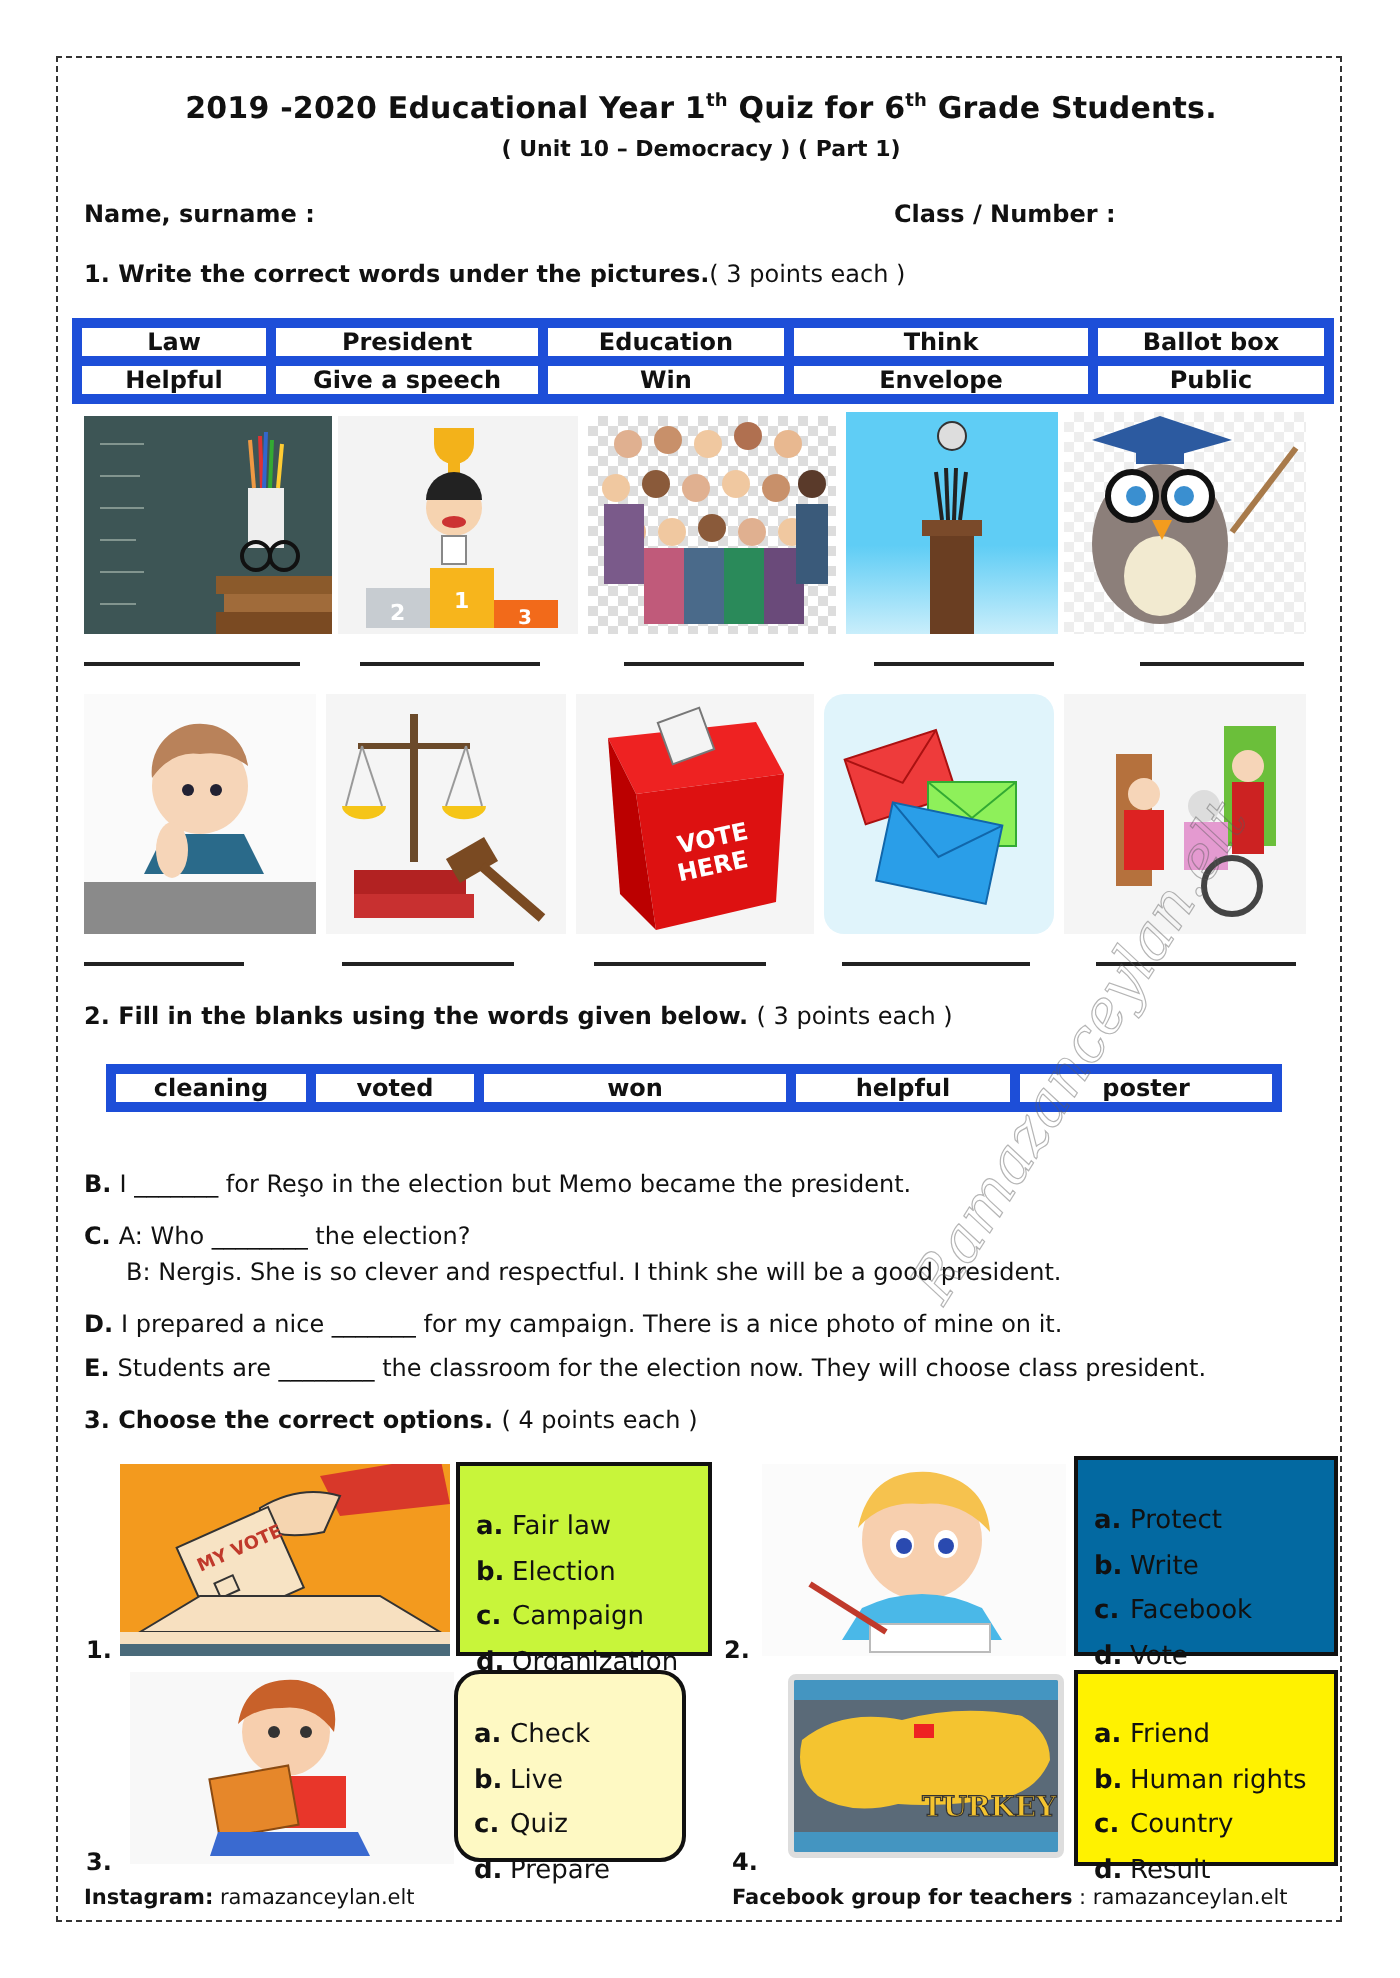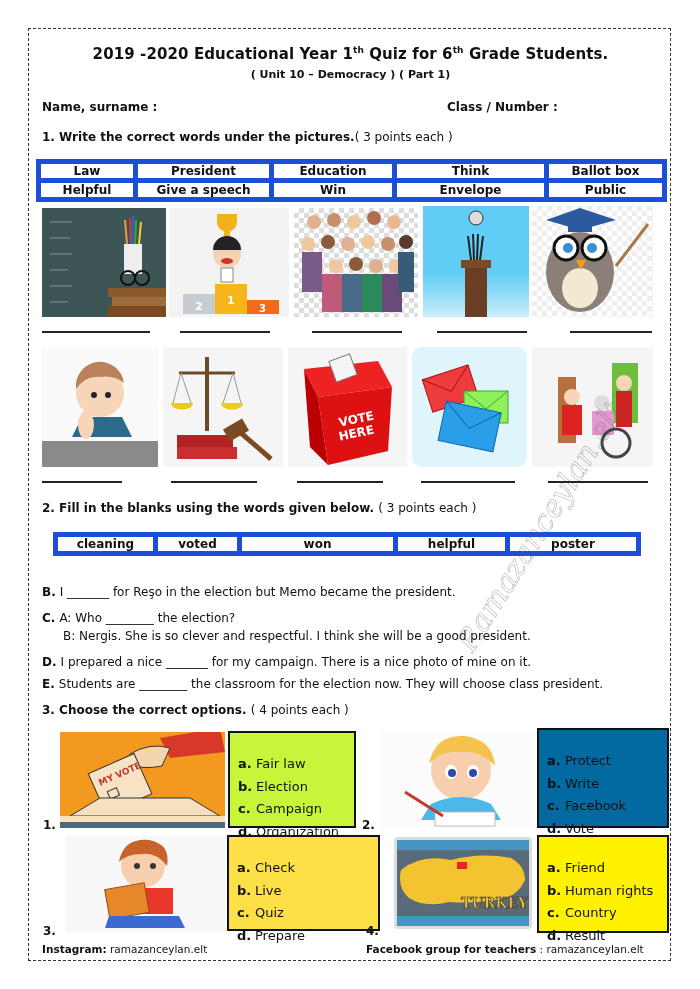--- a/index.html
+++ b/index.html
@@ -335,21 +335,21 @@
     <svg width="162" height="96" viewBox="0 0 162 96">
       <circle cx="78" cy="30" r="22" fill="#f7cfae"></circle>
         <path d="M54 26 q4 -24 30 -22 q22 4 18 26 q-10 -14 -26 -12 q-14 0 -22 8z" fill="#c8612a"></path>
       <circle cx="72" cy="30" r="3" fill="#333"></circle>
         <circle cx="88" cy="30" r="3" fill="#333"></circle>
       <rect x="66" y="52" width="42" height="26" fill="#e8362a"></rect>
       <rect x="42" y="50" width="40" height="30" fill="#e6872a" stroke="#8a4a12" transform="rotate(-10 62 65)"></rect>
       <path d="M44 80 h70 l6 12 h-80z" fill="#3a6ad0"></path>
     </svg>
   </div>
-  <div class="opt-box" style="left:198px; top:806px; width:153px; height:96px; background:#fde047;">
+  <div class="opt-box" style="left:198px; top:806px; width:116px; height:96px; background:#fef9c3;border-radius:13px;">
     <div><span class="ol">a.</span><span>Check</span></div>
     <div><span class="ol">b.</span><span>Live</span></div>
     <div><span class="ol">c.</span><span>Quiz</span></div>
     <div><span class="ol">d.</span><span>Prepare</span></div>
   </div>
 
   <div class="qnum" style="left:337px; top:895px;">4.</div>
   <div class="pic" style="left:365px; top:808px; width:138px; height:92px; background:#5a6a78; border:3px solid #ddd; border-radius:4px;">
     <svg width="132" height="86" viewBox="0 0 132 86">
       <path d="M4 30 q20 -16 50 -10 q30 -8 60 -2 q14 8 14 22 q-6 14 -20 18 q-30 6 -56 4 q-24 6 -40 -4 q-12 -10 -8 -28z" fill="#f4c430"></path>

